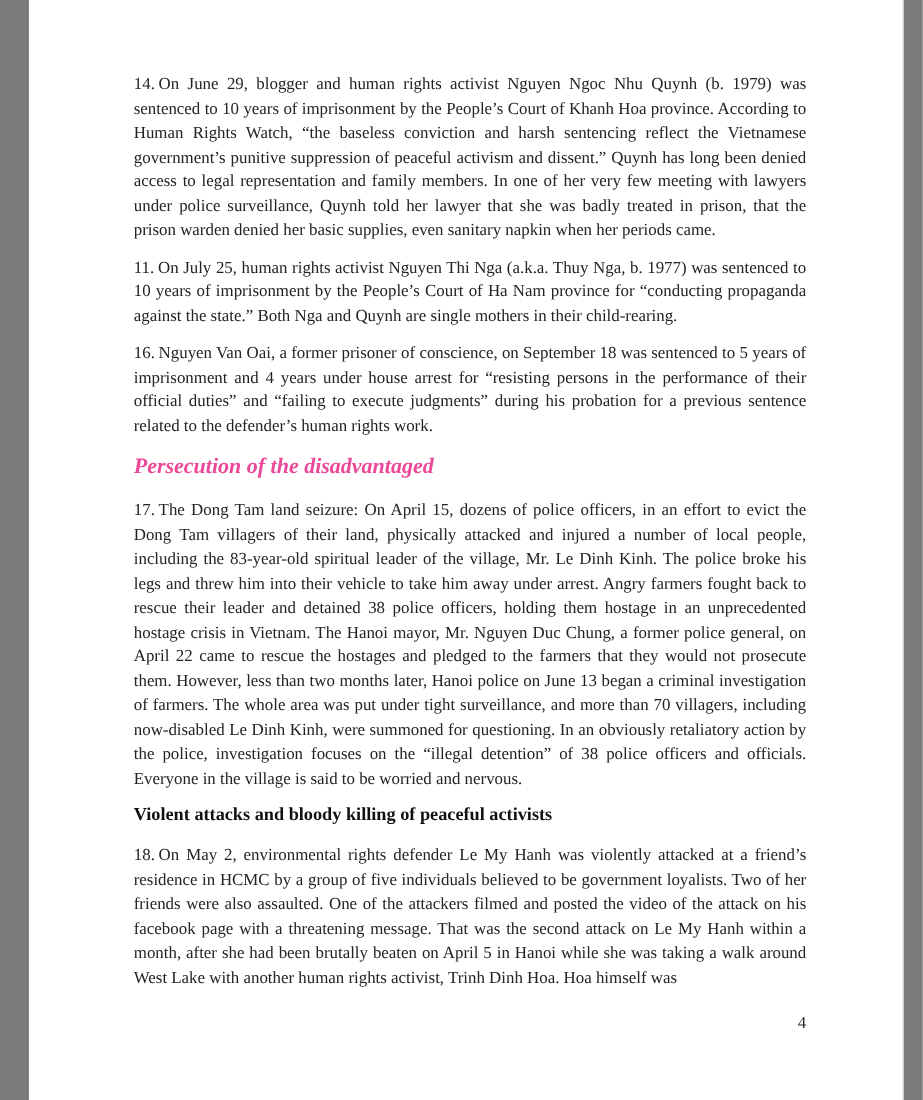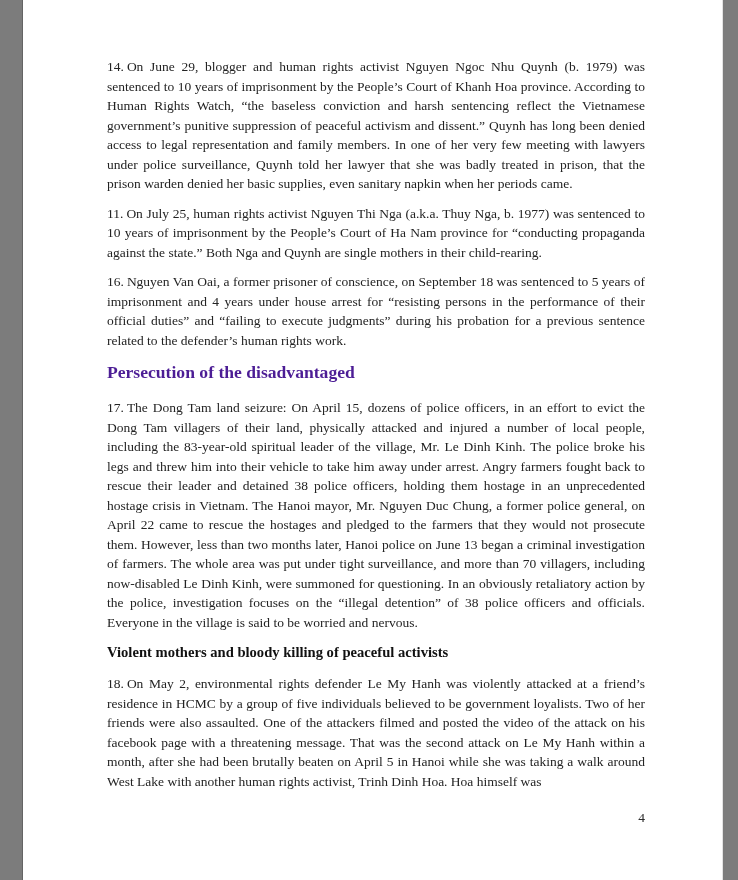--- a/index.html
+++ b/index.html
@@ -46,23 +46,24 @@
     margin: 0 0 12px 0;
     text-align: left;
   }
   .heading-sm.mid {
     margin-top: 10px;
   }
   .heading-lg {
     font-size: 17.6px;
     line-height: 24px;
     font-weight: bold;
-    color: #4c1d95;
+    color: #ec4899;
     margin: 2px 0 14px 0;
     text-align: left;
+    font-style: italic;
   }
   p.body-para {
     margin: 0 0 10px 0;
   }
   .pnum {
     font-weight: normal;
     margin-right: 3px;
   }
   .page-number {
     position: absolute;
@@ -83,21 +84,21 @@
       <p class="body-para"><span class="pnum">14.</span><span>On June 29, blogger and human rights activist Nguyen Ngoc Nhu Quynh (b. 1979) was sentenced to 10 years of imprisonment by the People’s Court of Khanh Hoa province. According to Human Rights Watch, “the baseless conviction and harsh sentencing reflect the Vietnamese government’s punitive suppression of peaceful activism and dissent.” Quynh has long been denied access to legal representation and family members. In one of her very few meeting with lawyers under police surveillance, Quynh told her lawyer that she was badly treated in prison, that the prison warden denied her basic supplies, even sanitary napkin when her periods came.</span></p>
 
       <p class="body-para"><span class="pnum">11.</span><span>On July 25, human rights activist Nguyen Thi Nga (a.k.a. Thuy Nga, b. 1977) was sentenced to 10 years of imprisonment by the People’s Court of Ha Nam province for “conducting propaganda against the state.” Both Nga and Quynh are single mothers in their child-rearing.</span></p>
 
       <p class="body-para"><span class="pnum">16.</span><span>Nguyen Van Oai, a former prisoner of conscience, on September 18 was sentenced to 5 years of imprisonment and 4 years under house arrest for “resisting persons in the performance of their official duties” and “failing to execute judgments” during his probation for a previous sentence related to the defender’s human rights work.</span></p>
 
       <h2 class="heading-lg">Persecution of the disadvantaged</h2>
 
       <p class="body-para"><span class="pnum">17.</span><span>The Dong Tam land seizure: On April 15, dozens of police officers, in an effort to evict the Dong Tam villagers of their land, physically attacked and injured a number of local people, including the 83-year-old spiritual leader of the village, Mr. Le Dinh Kinh. The police broke his legs and threw him into their vehicle to take him away under arrest. Angry farmers fought back to rescue their leader and detained 38 police officers, holding them hostage in an unprecedented hostage crisis in Vietnam. The Hanoi mayor, Mr. Nguyen Duc Chung, a former police general, on April 22 came to rescue the hostages and pledged to the farmers that they would not prosecute them. However, less than two months later, Hanoi police on June 13 began a criminal investigation of farmers. The whole area was put under tight surveillance, and more than 70 villagers, including now-disabled Le Dinh Kinh, were summoned for questioning. In an obviously retaliatory action by the police, investigation focuses on the “illegal detention” of 38 police officers and officials. Everyone in the village is said to be worried and nervous.</span></p>
 
-      <h3 class="heading-sm mid">Violent mothers and bloody killing of peaceful activists</h3>
+      <h3 class="heading-sm mid">Violent attacks and bloody killing of peaceful activists</h3>
 
       <p class="body-para"><span class="pnum">18.</span><span>On May 2, environmental rights defender Le My Hanh was violently attacked at a friend’s residence in HCMC by a group of five individuals believed to be government loyalists. Two of her friends were also assaulted. One of the attackers filmed and posted the video of the attack on his facebook page with a threatening message. That was the second attack on Le My Hanh within a month, after she had been brutally beaten on April 5 in Hanoi while she was taking a walk around West Lake with another human rights activist, Trinh Dinh Hoa. Hoa himself was</span></p>
 
     </div>
 
     <div class="page-number">4</div>
   </div>
 </div>
 
 </body></html>

